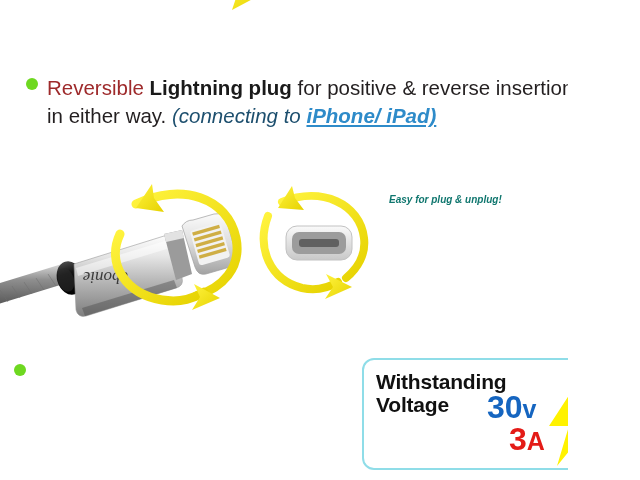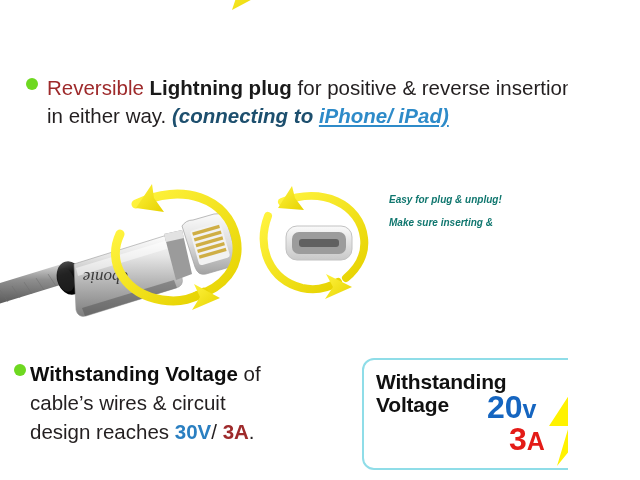--- a/index.html
+++ b/index.html
@@ -26,21 +26,21 @@
 
   
   .sec-reversible{position:absolute;left:26px;top:78px;width:600px;}
   .rev-line{display:flex;align-items:flex-start;}
   .rev-text{
     font-size:20.5px;line-height:28px;color:#231f20;
     font-weight:400;margin-left:9px;margin-top:-4px;
   }
   .rev-text .t-reversible{color:#9e2a2b;}
   .rev-text .t-bold{font-weight:700;color:#1a1a1a;}
-  .rev-text .t-connect{color:#1d4f6e;font-weight:700;font-style:italic;text-align:center;}
+  .rev-text .t-connect{color:#1d4f6e;font-weight:400;font-style:italic;text-align:center;}
   .rev-text .t-iphone{color:#2e8bc9;font-weight:700;font-style:italic;text-decoration:underline;}
 
   
   .sec-plug{position:absolute;left:0;top:168px;width:640px;height:150px;}
   .plug-illus{position:absolute;left:-4px;top:0;width:390px;height:150px;}
   .plug-note{
     position:absolute;left:389px;top:20px;width:240px;
     font-size:10px;line-height:23px;font-style:italic;
     color:#0f766e;font-weight:700;
   }
@@ -226,41 +226,35 @@
       <g>
         <path d="M286 34 C326 18 364 36 368 70 C370 86 362 100 350 110" fill="none" stroke="url(#arrowY2)" stroke-width="8" stroke-linecap="round"></path>
         <path d="M296 18 L282 40 L308 42 L299 30 Z" fill="url(#arrowY2)"></path>
         <path d="M272 48 C260 80 274 112 306 120 C320 123 332 120 342 114" fill="none" stroke="url(#arrowY2)" stroke-width="8" stroke-linecap="round"></path>
         <path d="M330 106 L356 119 L329 131 L337 119 Z" fill="url(#arrowY2)"></path>
       </g>
     </svg>
 
     <div class="plug-note">
       <div>Easy for plug &amp; unplug!</div>
-      <div>Make sure inserting &amp;</div>
     </div>
   </div>
 
   <div class="sec-volt">
     <div class="volt-line">
       <span class="bullet"></span>
-      <div class="volt-text">
-        <span class="t-bold">Withstanding Voltage</span><span> of</span><br>
-        <span>cable’s wires &amp; circuit</span><br>
-        <span>design reaches </span><span class="t-30v">30V</span><span>/ </span><span class="t-3a">3A</span><span>.</span>
-      </div>
     </div>
   </div>
 
   <div class="badge">
     <div class="badge-inner">
       <div class="badge-l1">Withstanding</div>
       <div class="badge-l2">Voltage</div>
       <div class="badge-30v">
-        <span>20</span><span class="unit">v</span>
+        <span>30</span><span class="unit">v</span>
       </div>
       <div class="badge-3a">
         <span>3</span><span class="unit">A</span>
       </div>
       <svg class="badge-bolt" viewBox="0 0 70 90">
         <polygon points="40,2 10,48 30,48 18,88 60,36 38,36" fill="#FFF200"></polygon>
       </svg>
     </div>
   </div>
 

